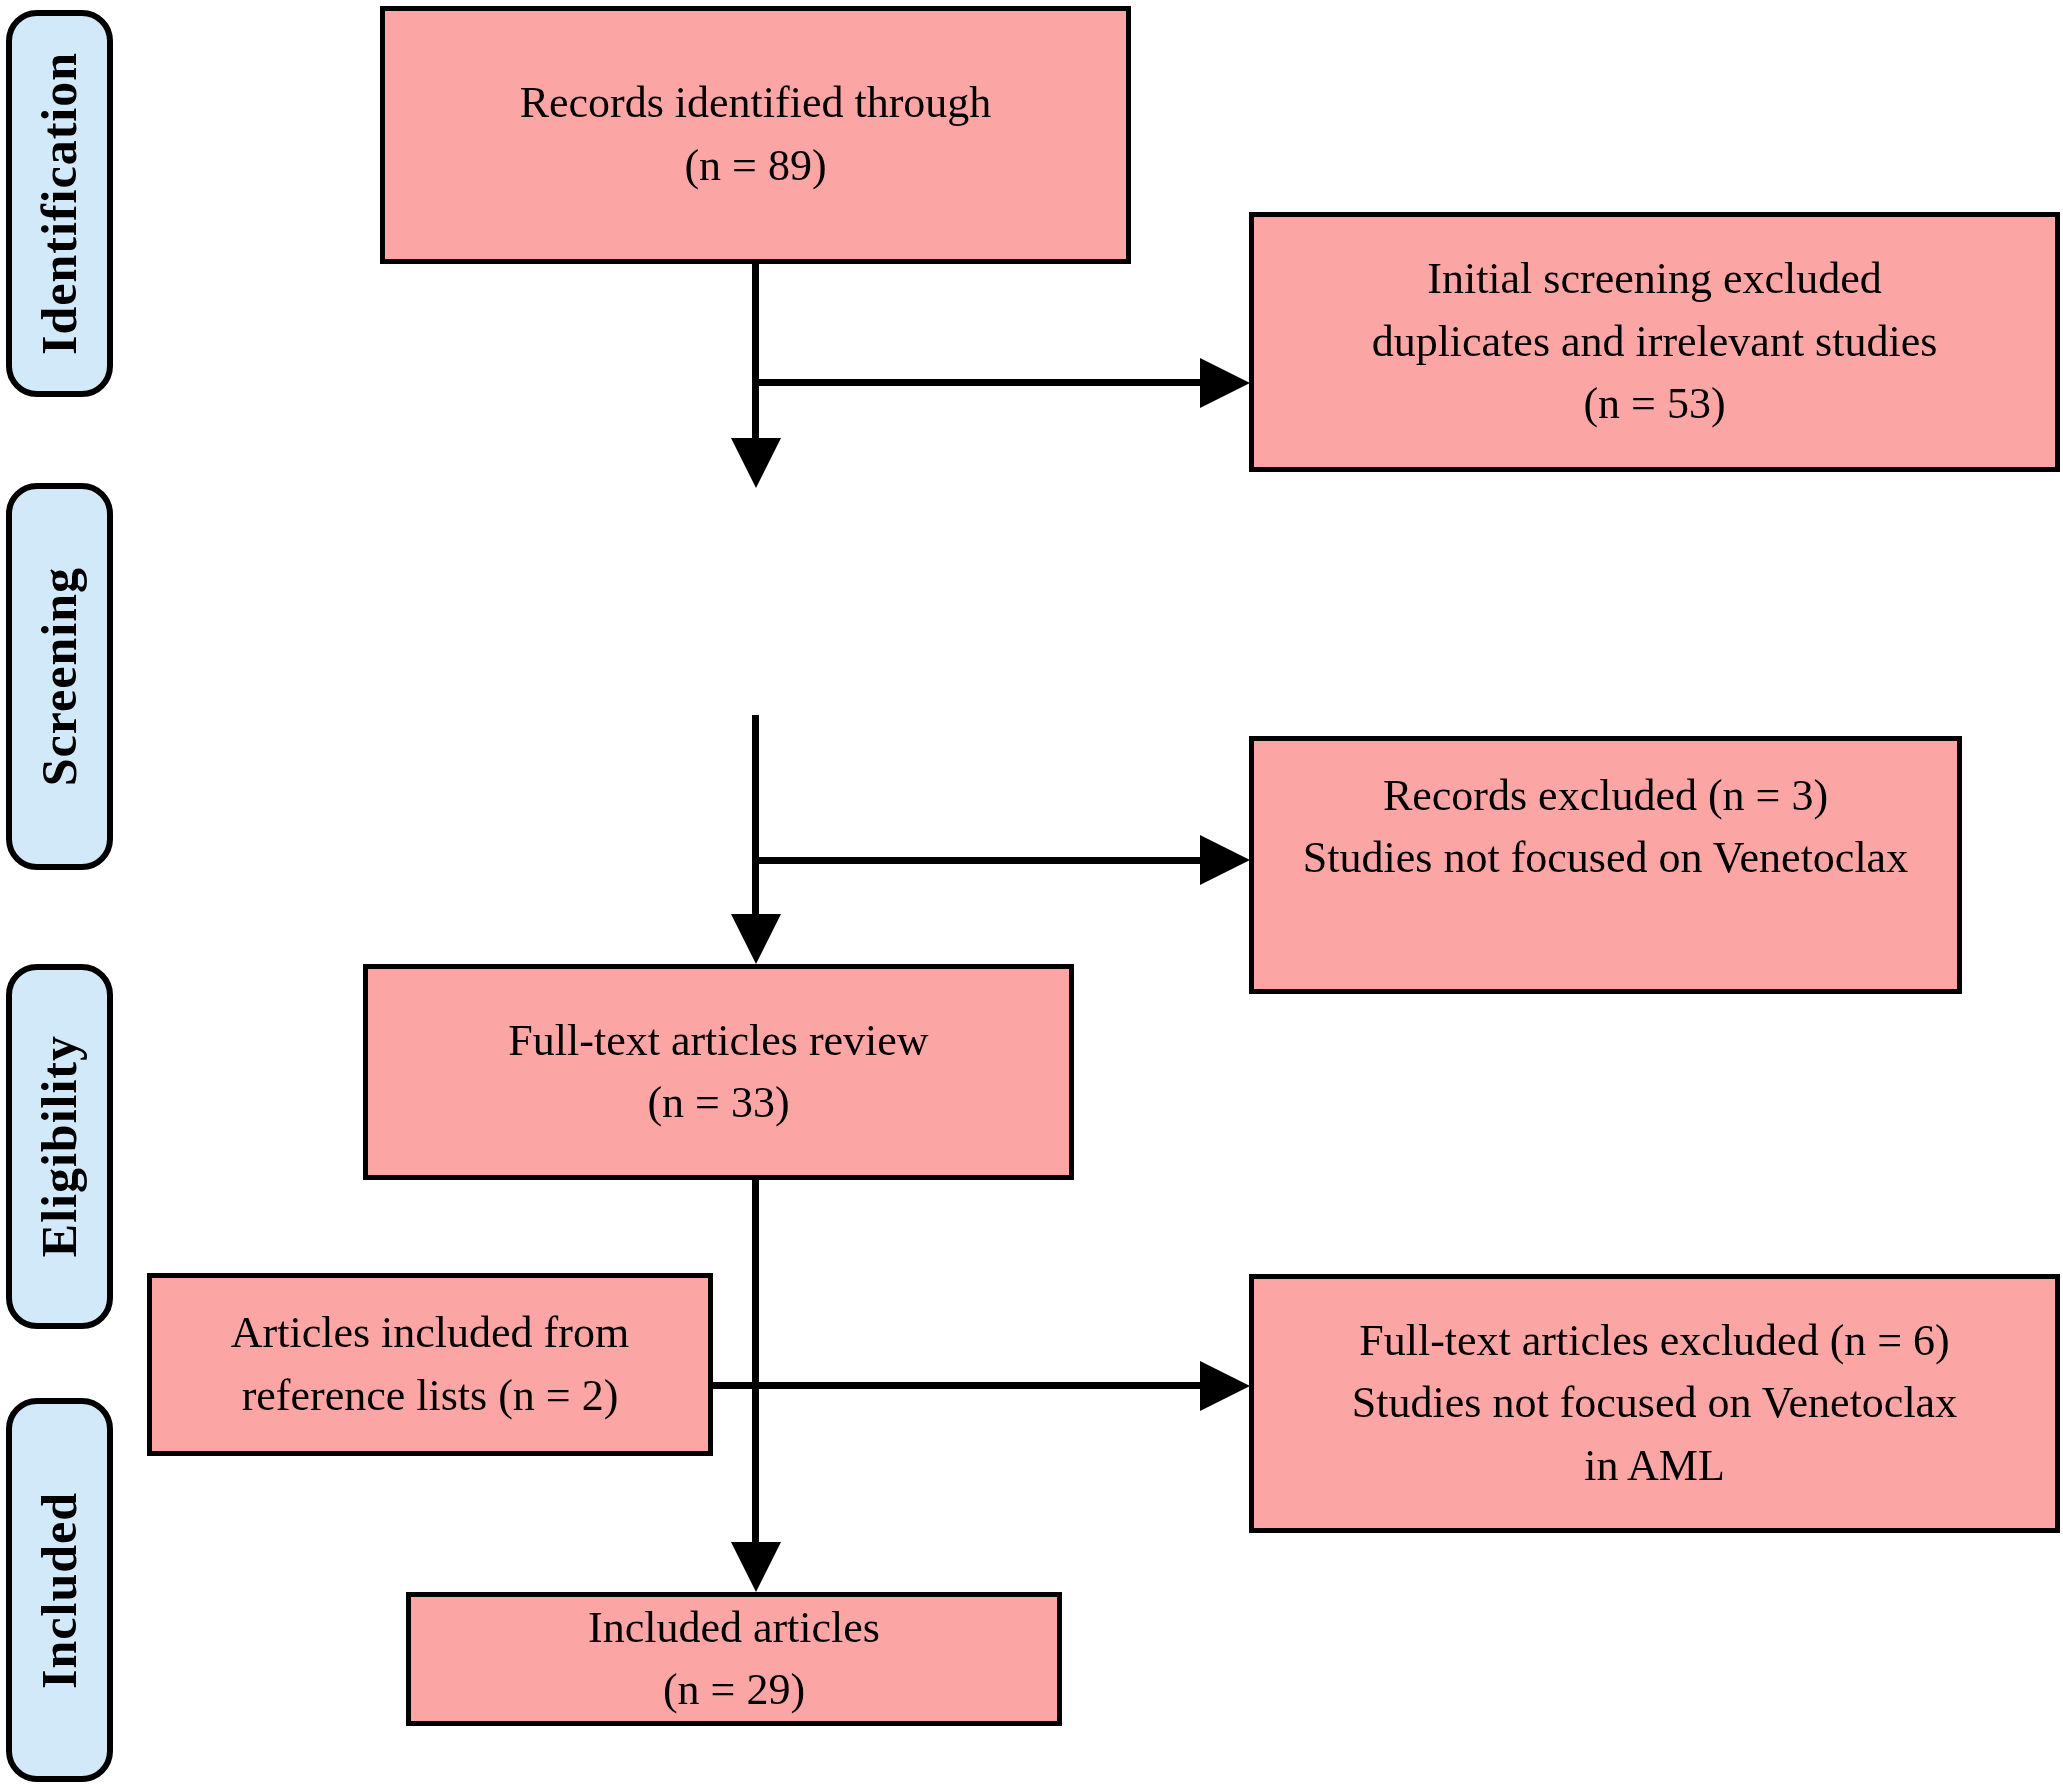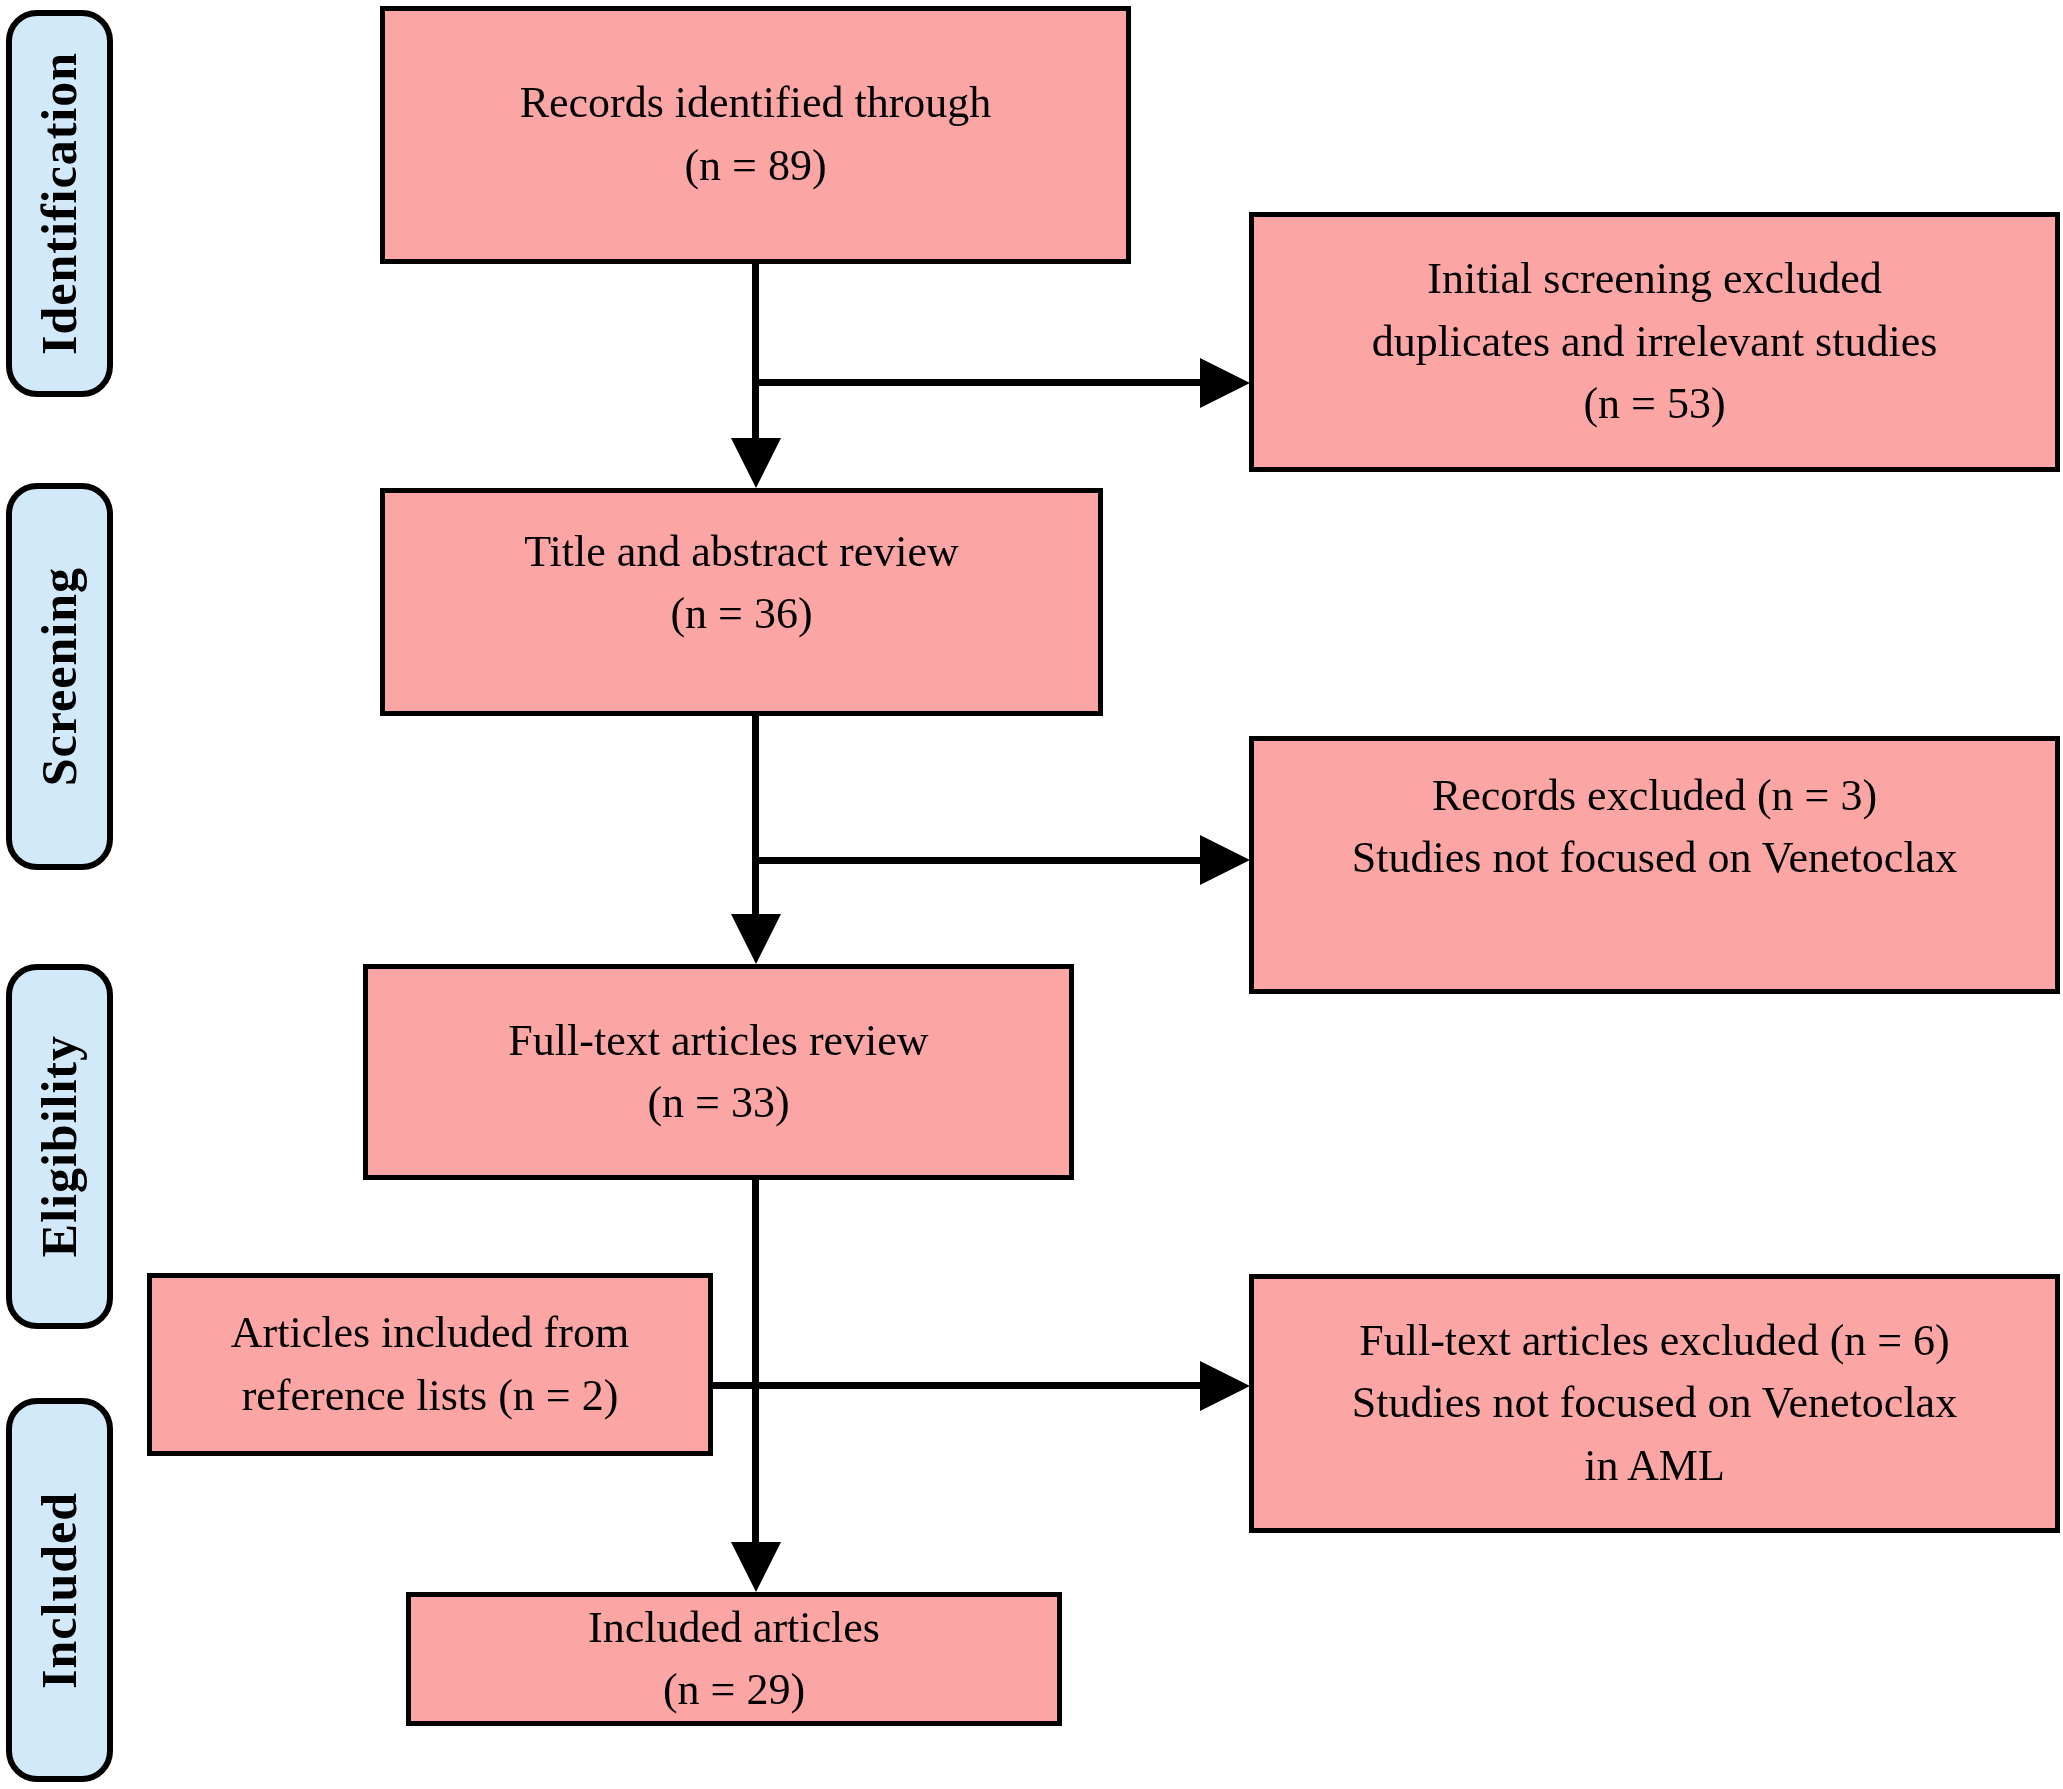--- a/index.html
+++ b/index.html
@@ -75,26 +75,22 @@
     <div class="line">Records identified through</div>
     <div class="line">(n = 89)</div>
   </div>
 
   <div class="node" style="left:1249px; top:212px; width:811px; height:260px;">
     <div class="line">Initial screening excluded</div>
     <div class="line">duplicates and irrelevant studies</div>
     <div class="line">(n = 53)</div>
   </div>
 
-  <div class="node" style="left:380px; top:488px; width:723px; height:228px; padding-bottom:38px;">
-    <div class="line">Title and abstract review</div>
-    <div class="line">(n = 36)</div>
-  </div>
 
-  <div class="node pad-bottom" style="left:1249px; top:736px; width:811px; height:258px;">
+  <div class="node pad-bottom" style="left:1249px; top:736px; width:713px; height:258px;">
     <div class="line">Records excluded (n = 3)</div>
     <div class="line">Studies not focused on Venetoclax</div>
   </div>
 
   <div class="node" style="left:363px; top:964px; width:711px; height:216px; ">
     <div class="line">Full-text articles review</div>
     <div class="line">(n = 33)</div>
   </div>
 
   <div class="node" style="left:147px; top:1273px; width:566px; height:183px;">

